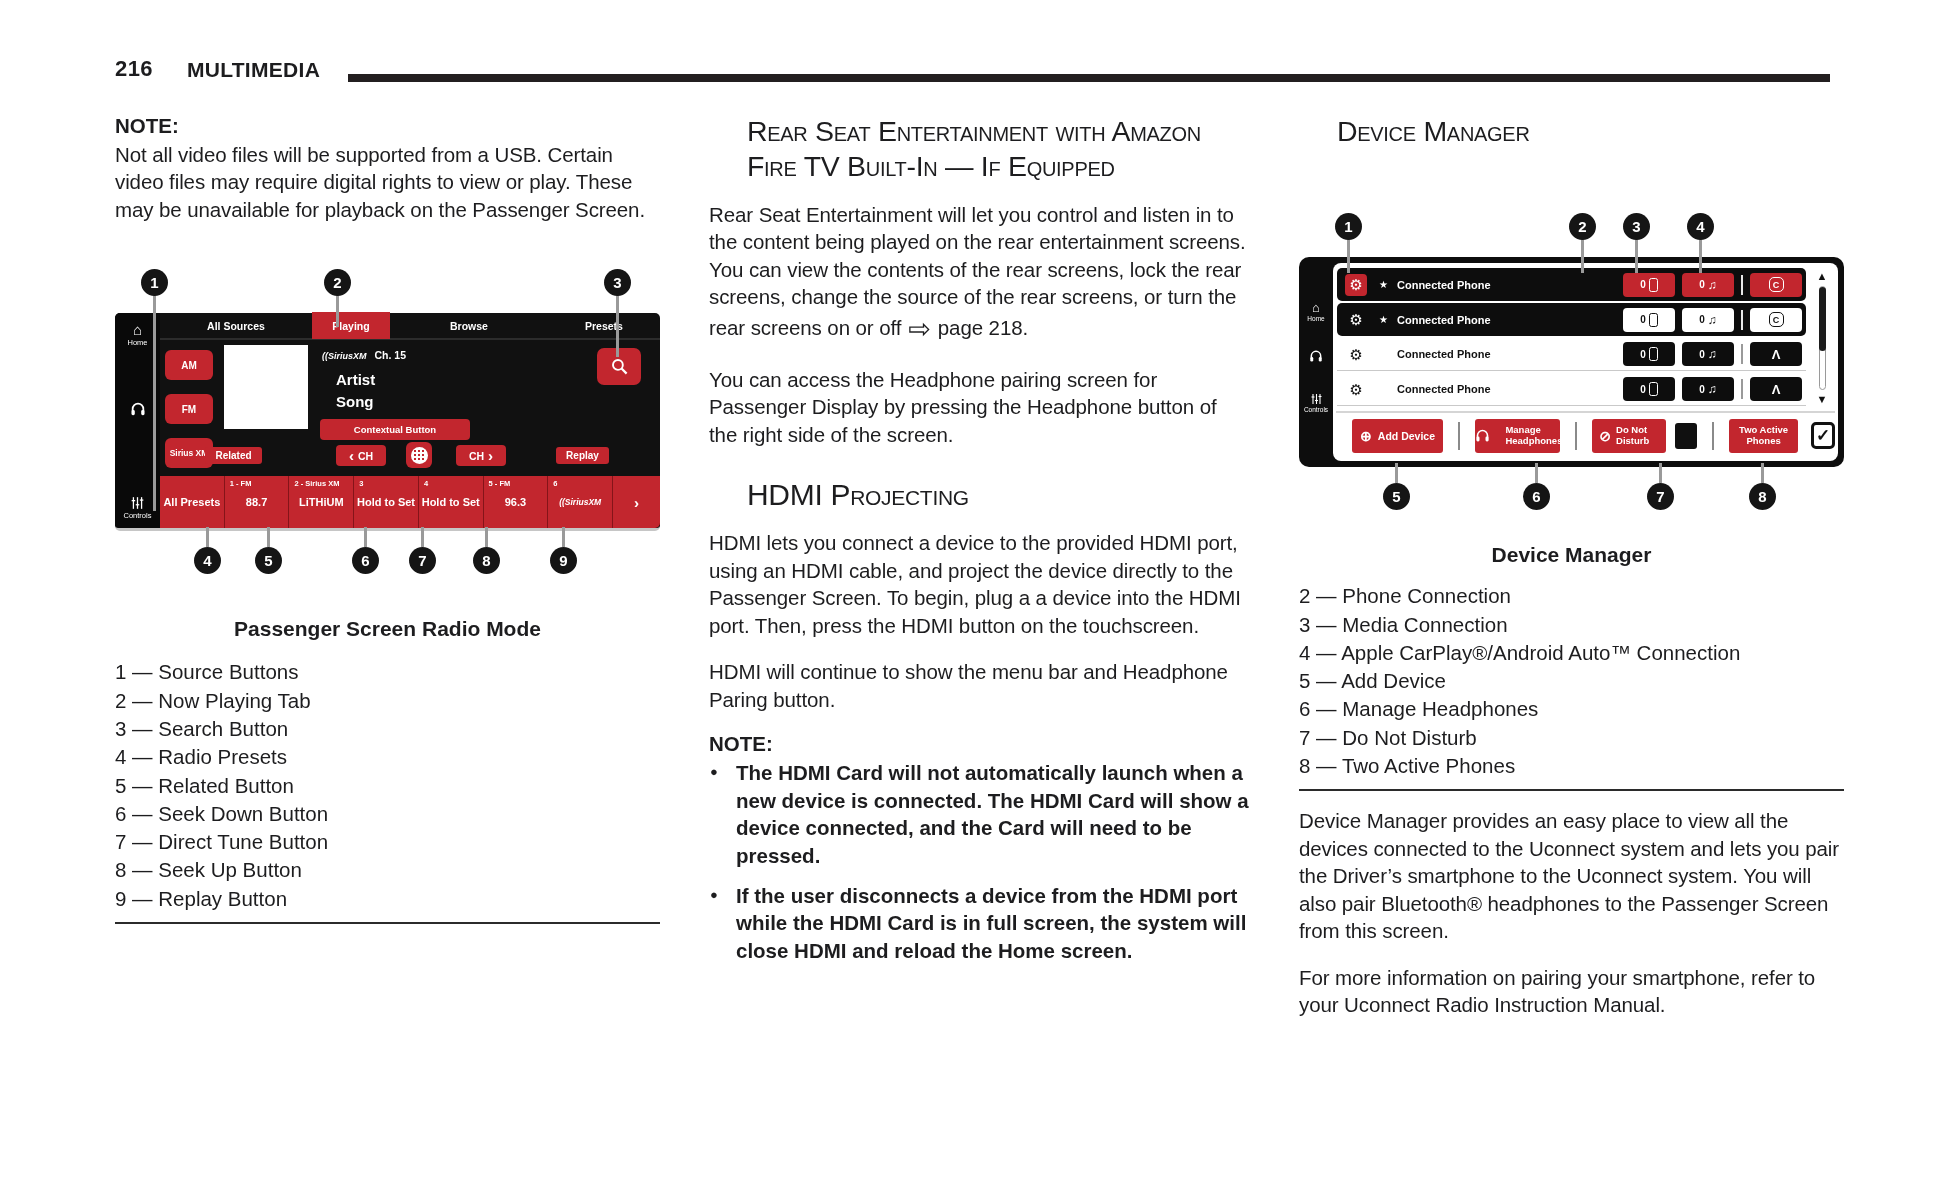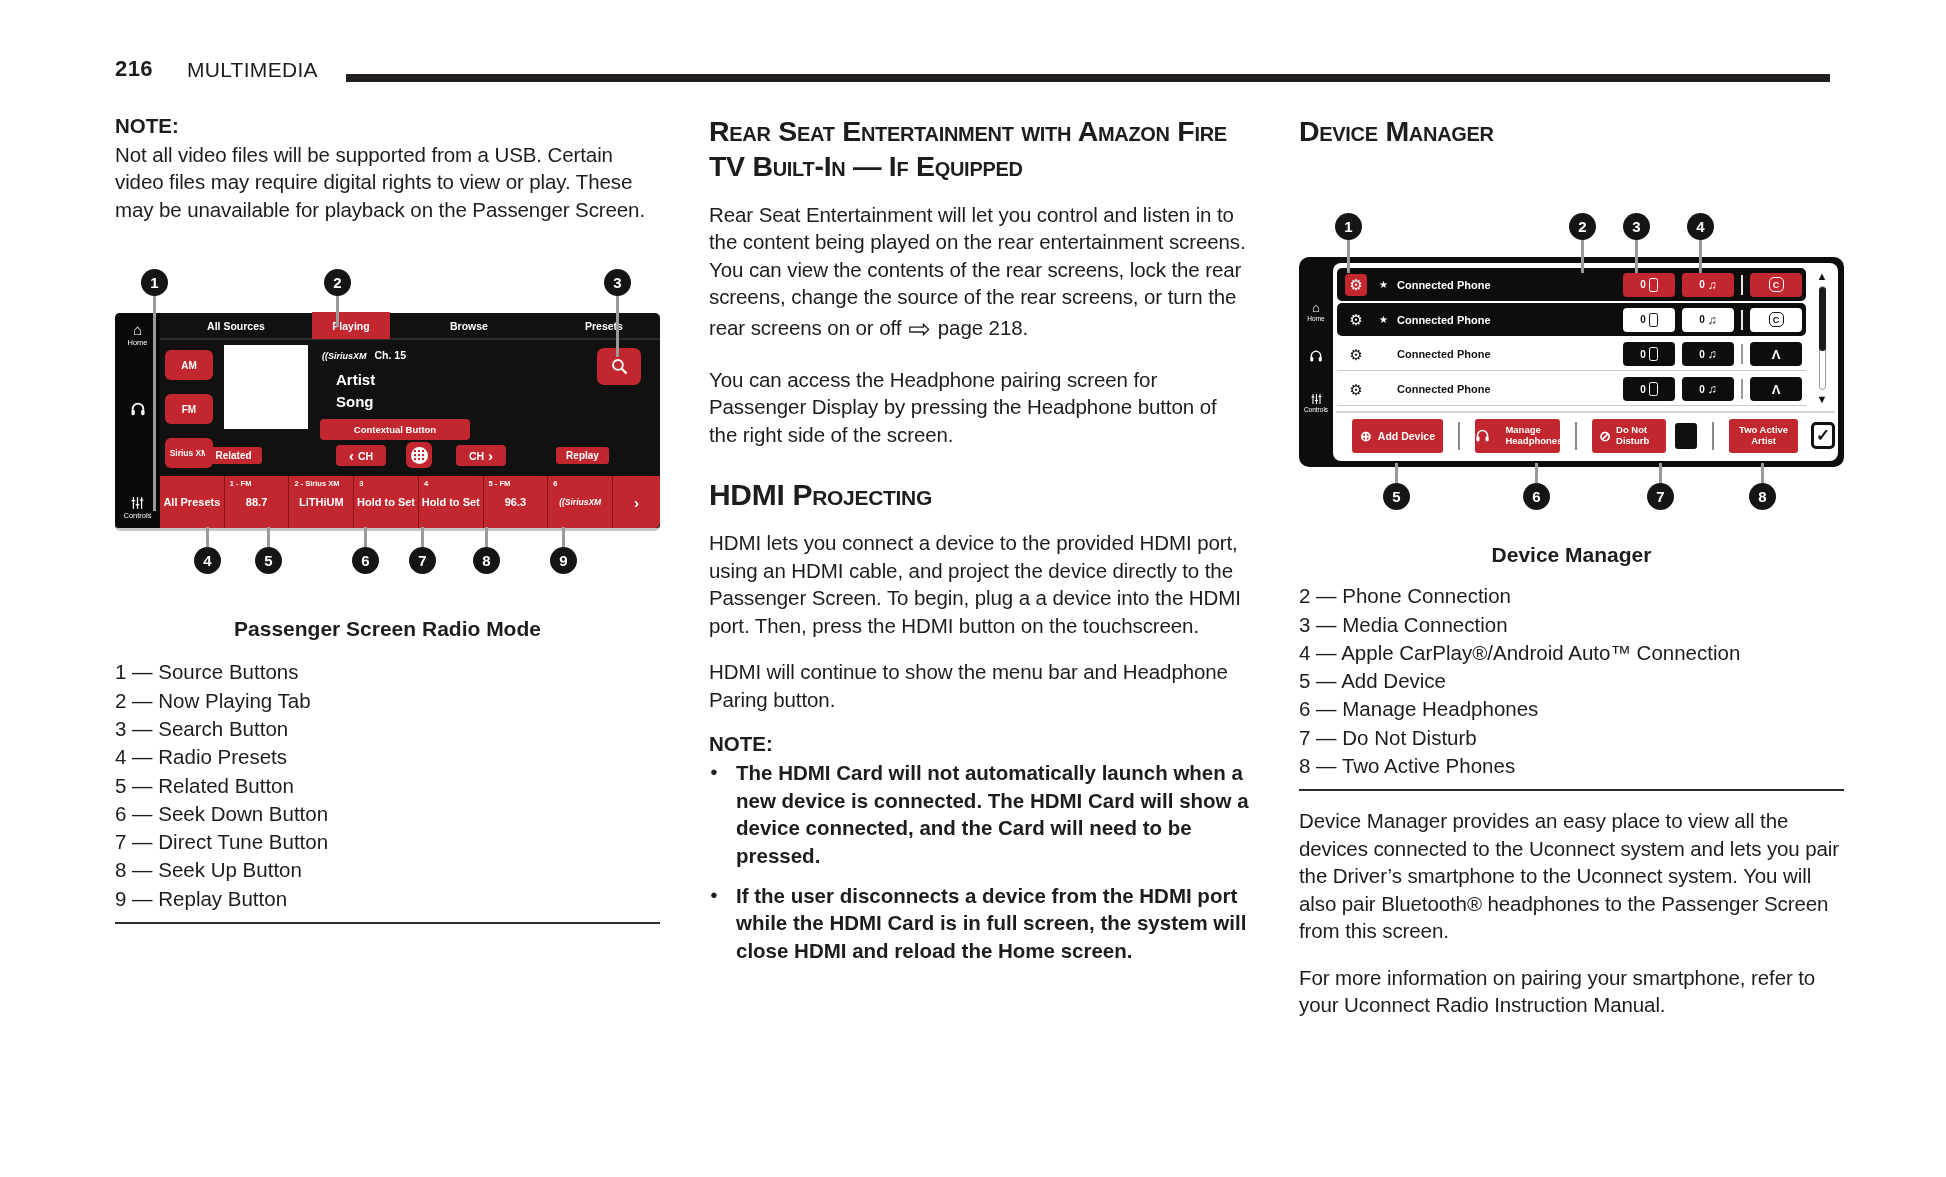--- a/index.html
+++ b/index.html
@@ -2,34 +2,34 @@
 <html><head>
 <meta charset="utf-8">
 <style>
   * { margin:0; padding:0; box-sizing:border-box; }
   html,body { width:1946px; height:1177px; background:#ffffff; overflow:hidden;
     font-family:"Liberation Sans", sans-serif; color:#1d1d1f; }
 
   
   .header { display:flex; align-items:flex-end; padding:56px 116px 0 115px; }
   .pagenum { font-size:22px; font-weight:700; letter-spacing:.4px; }
-  .section-title { font-size:21px; font-weight:400; margin-left:34px; letter-spacing:.3px; }
+  .section-title { font-size:21px; font-weight:700; margin-left:34px; letter-spacing:.3px; }
   .hrule { flex:1; height:8px; background:#231f20; margin-left:28px; margin-top:-2px; }
 
   
   .cols { display:flex; padding:32px 0 0 115px; gap:49px; }
   .col-left  { width:545px; }
   .col-mid   { width:541px; }
   .col-right { width:545px; }
 
   .body-text { font-size:20.5px; line-height:1.34; letter-spacing:-0.1px; }
   .para { margin-bottom:19px; }
   .note-label { font-size:20.5px; font-weight:700; margin-bottom:3px; }
-  .sc-heading { font-size:28.5px; font-weight:700; font-variant:small-caps; line-height:1.24;
-    letter-spacing:-0.3px; margin-bottom:16px; }
+  .sc-heading { font-size:28.5px; font-weight:400; font-variant:small-caps; line-height:1.24;
+    letter-spacing:-0.3px; margin-bottom:16px;margin-left:38px; }
   .caption { text-align:center; font-size:21px; font-weight:700; }
   .legend { list-style:none; font-size:20.5px; line-height:1.38; }
   .rule-sep { border:none; border-top:2px solid #2b2b2b; margin-top:9px; }
 
   .bullets { list-style:none; margin-top:2px;font-weight:bold; }
   .bullets li { position:relative; padding-left:27px; margin-bottom:13px; font-size:20.5px; line-height:1.34; }
   .bullets li::before { content:"●"; position:absolute; left:1px; top:4px; font-size:13px; }
 
   .ref-arrow { font-size:27px; font-weight:400; margin:0 7px; vertical-align:-3px; }
 
@@ -480,21 +480,21 @@
               <span style="width:54px;">Manage Headphones</span>
             </div>
             <div class="vdiv"></div>
             <div class="act act-dnd">
               <span class="dnd-glyph">⊘</span>
               <span style="width:42px;">Do Not Disturb</span>
             </div>
             <div class="dnd-square"></div>
             <div class="vdiv"></div>
             <div class="act act-two">
-              <span style="width:58px;">Two Active Artist</span>
+              <span style="width:58px;">Two Active Phones</span>
             </div>
             <div class="dm-check">
               <span>✓</span>
             </div>
           </div>
         </div>
       </div>
 
       <div class="lead" style="left:96px;  top:250px; height:20px;"></div>
       <div class="lead" style="left:236px; top:250px; height:20px;"></div>

